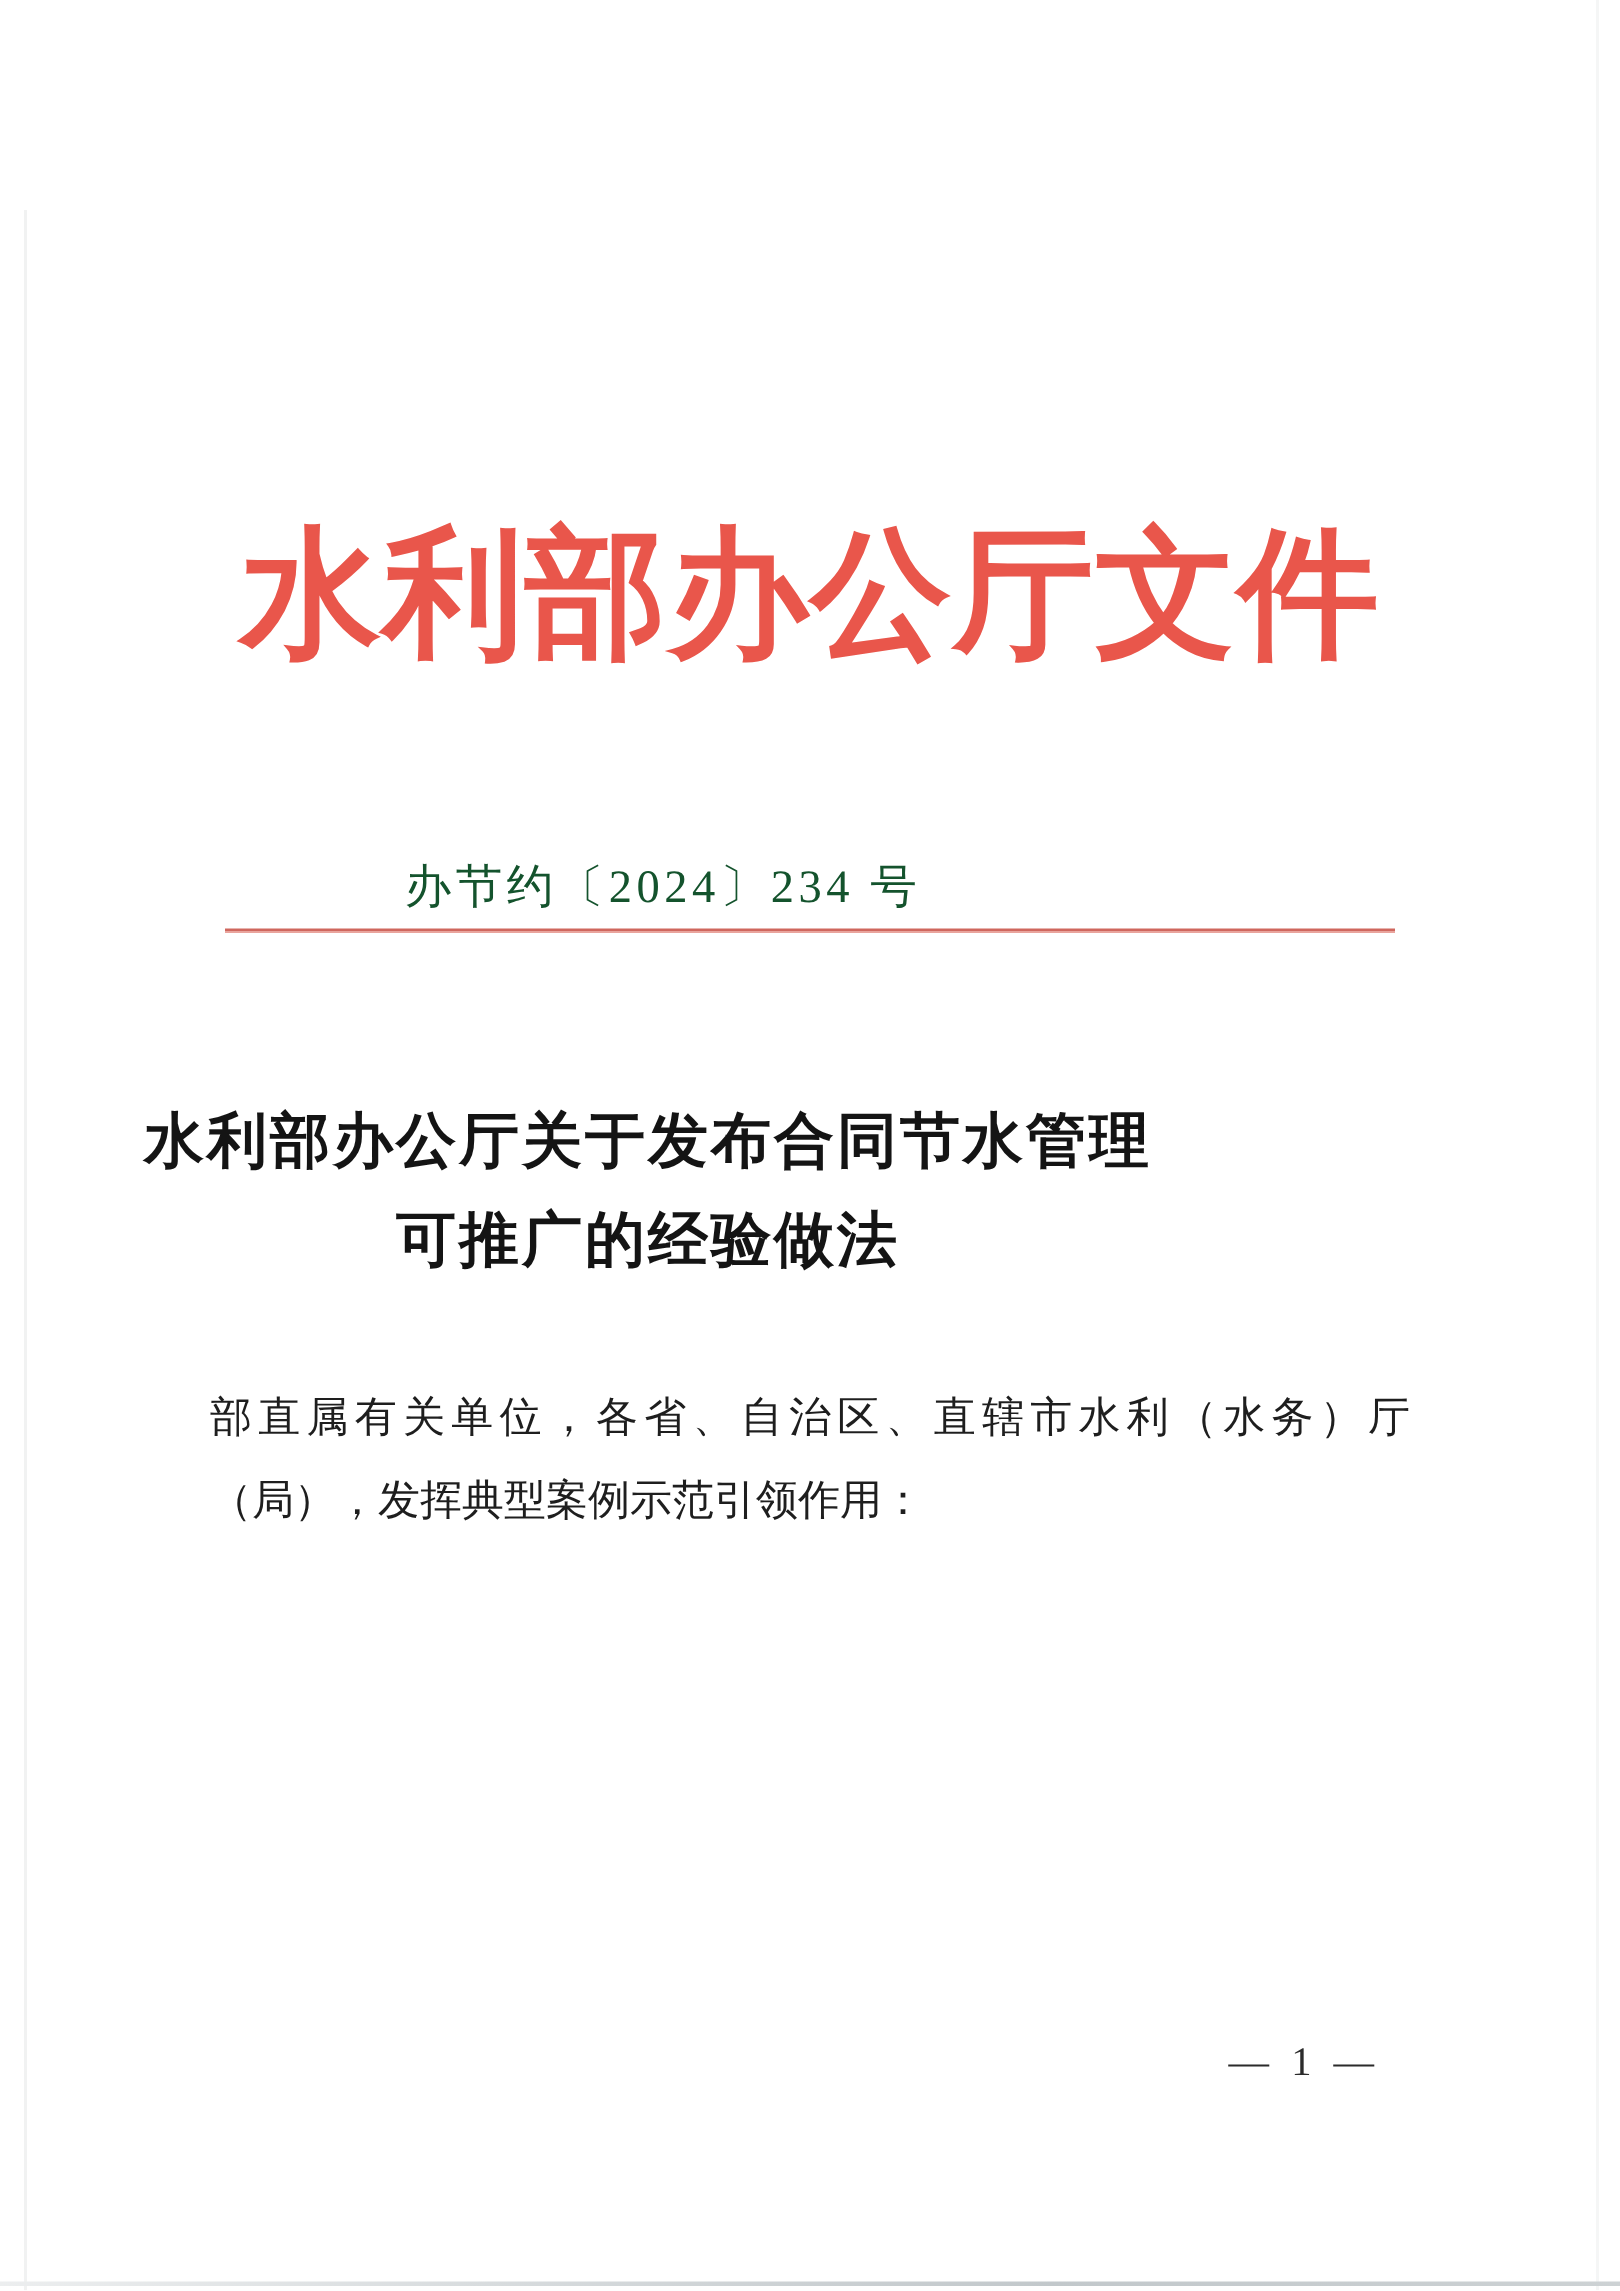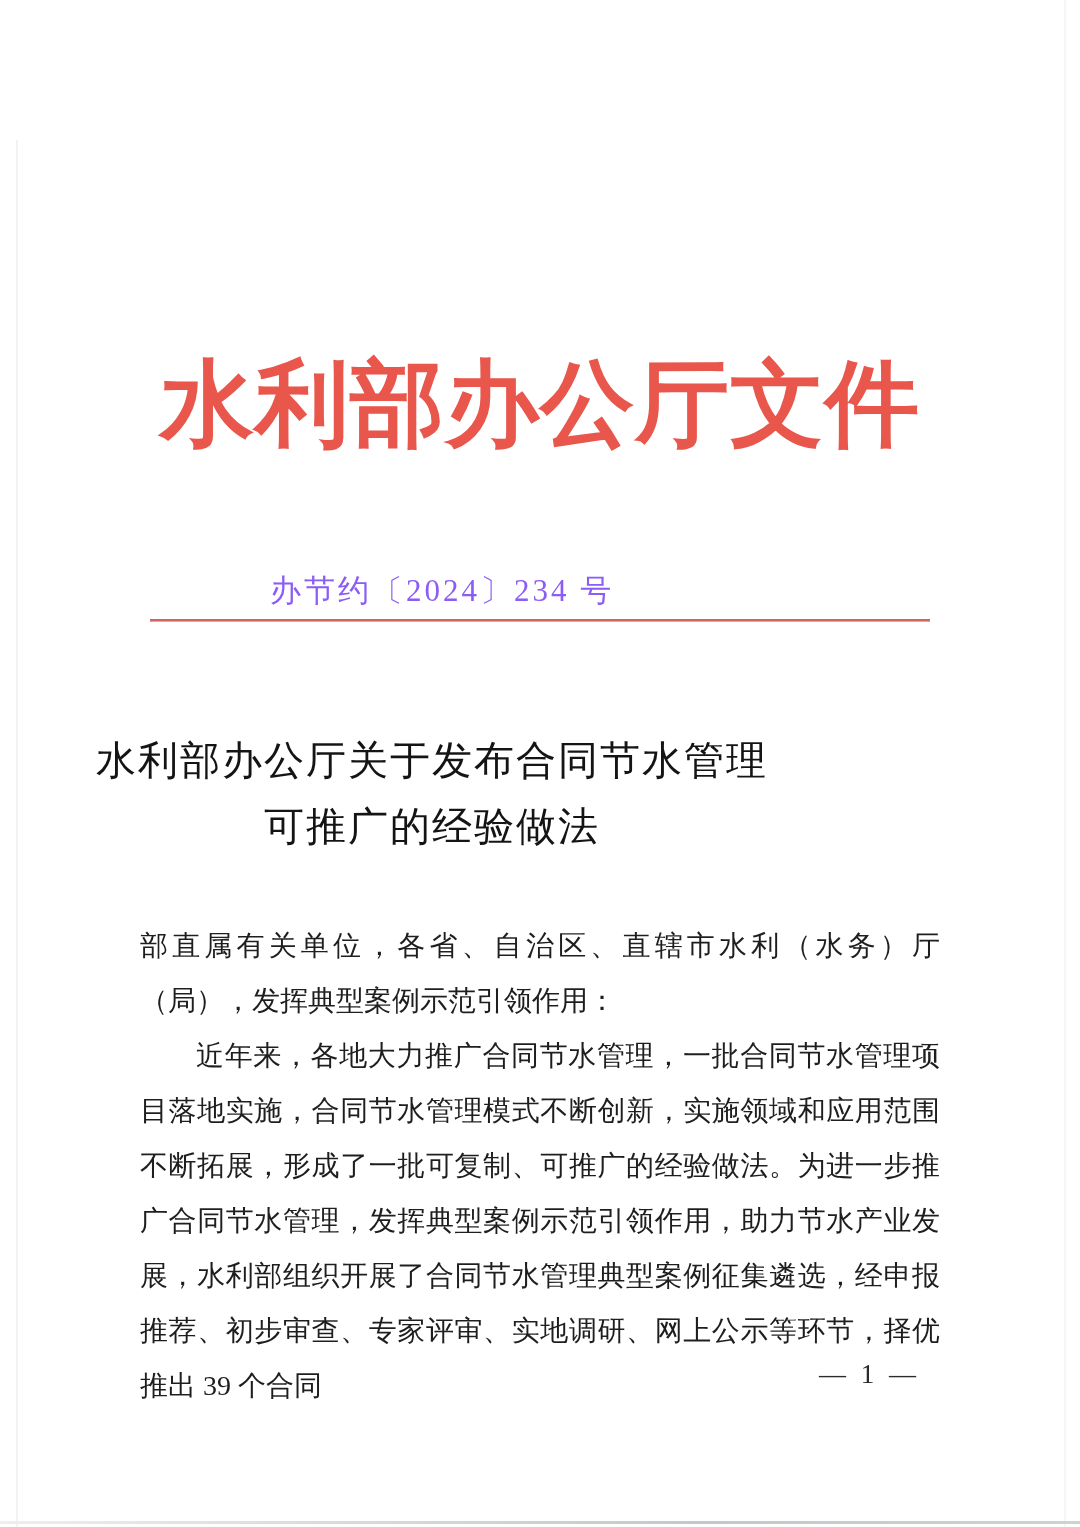--- a/index.html
+++ b/index.html
@@ -22,37 +22,38 @@
   .edge-right{position:absolute;right:14px;top:0;width:2px;height:1527px;background:rgba(120,125,130,0.07);}
   .edge-bottom{position:absolute;left:0;bottom:3px;width:1080px;height:3px;
     background:linear-gradient(to right,#eceeef 0%,#d8dcde 30%,#c2c8cb 65%,#cdd2d4 100%);}
   .letterhead{
     position:absolute;left:0;top:350px;width:1080px;
     text-align:center;
     font-size:94px;line-height:108px;font-weight:700;
     color:var(--letterhead-red);
     letter-spacing:1px;
     white-space:nowrap;
+    font-family:Liberation Mono, monospace;
   }
   .doc-number{
     position:absolute;left:0;top:570px;width:884px;
     text-align:center;
     font-size:31px;line-height:42px;
     letter-spacing:3px;
-    color:#8b5cf6;
+    color:#14532d;
     white-space:nowrap;
   }
   .red-rule{
     position:absolute;left:150px;top:619px;width:780px;height:3px;
     background:linear-gradient(to bottom,var(--rule-red) 0 60%,#e9a49d 60% 100%);
   }
   .subject{
     position:absolute;left:0;top:728px;width:864px;
     text-align:center;
-    font-weight:400;color:#141414;
+    font-weight:700;color:#141414;
     font-size:40px;line-height:66px;
     letter-spacing:2px;
   }
   .body-block{
     position:absolute;left:140px;top:918px;width:800px;
     font-size:28px;line-height:55px;
     text-align:justify;
     color:var(--body-text);
   }
   .paragraph{
@@ -85,17 +86,16 @@
 
   <div class="red-rule"></div>
 
   <div class="subject">
     <div>水利部办公厅关于发布合同节水管理</div>
     <div>可推广的经验做法</div>
   </div>
 
   <div class="body-block">部直属有关单位，各省、自治区、直辖市水利（水务）厅（局），发挥典型案例示范引领作用：</div>
 
-  <div class="paragraph">近年来，各地大力推广合同节水管理，一批合同节水管理项目落地实施，合同节水管理模式不断创新，实施领域和应用范围不断拓展，形成了一批可复制、可推广的经验做法。为进一步推广合同节水管理，发挥典型案例示范引领作用，助力节水产业发展，水利部组织开展了合同节水管理典型案例征集遴选，经申报推荐、初步审查、专家评审、实地调研、网上公示等环节，择优推出 39 个合同</div>
 
   <div class="page-number">— 1 —</div>
 
 </div>
 
 </body></html>

